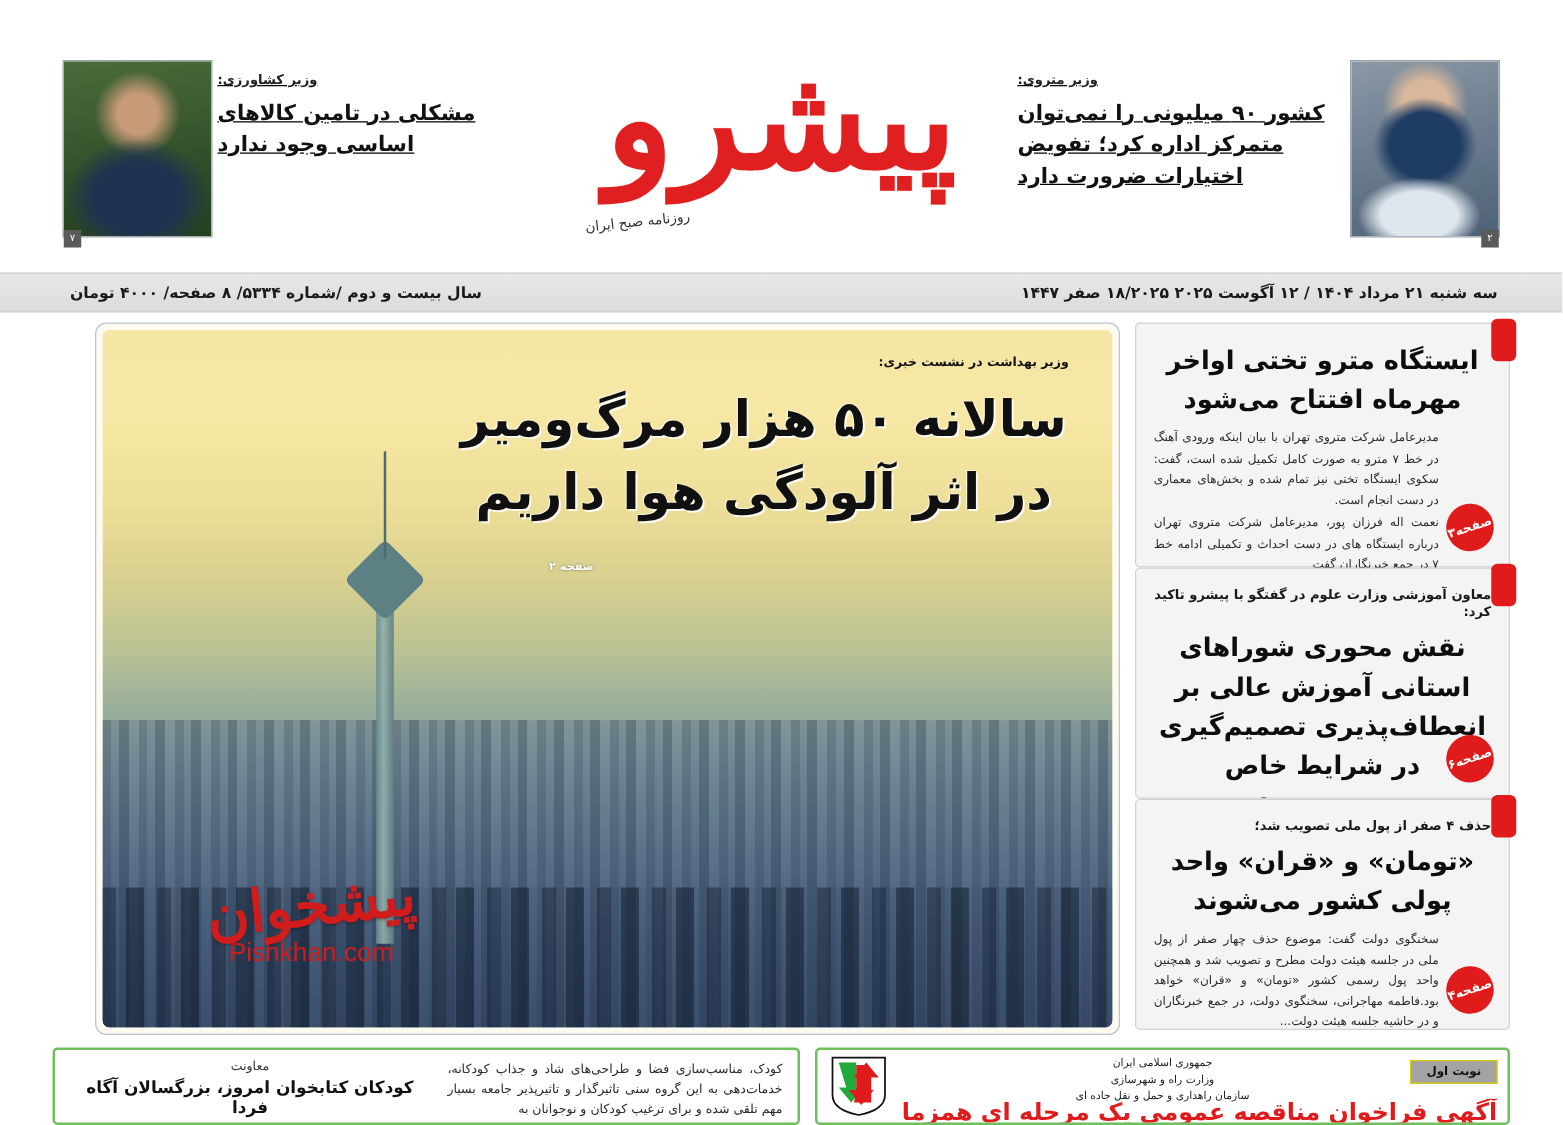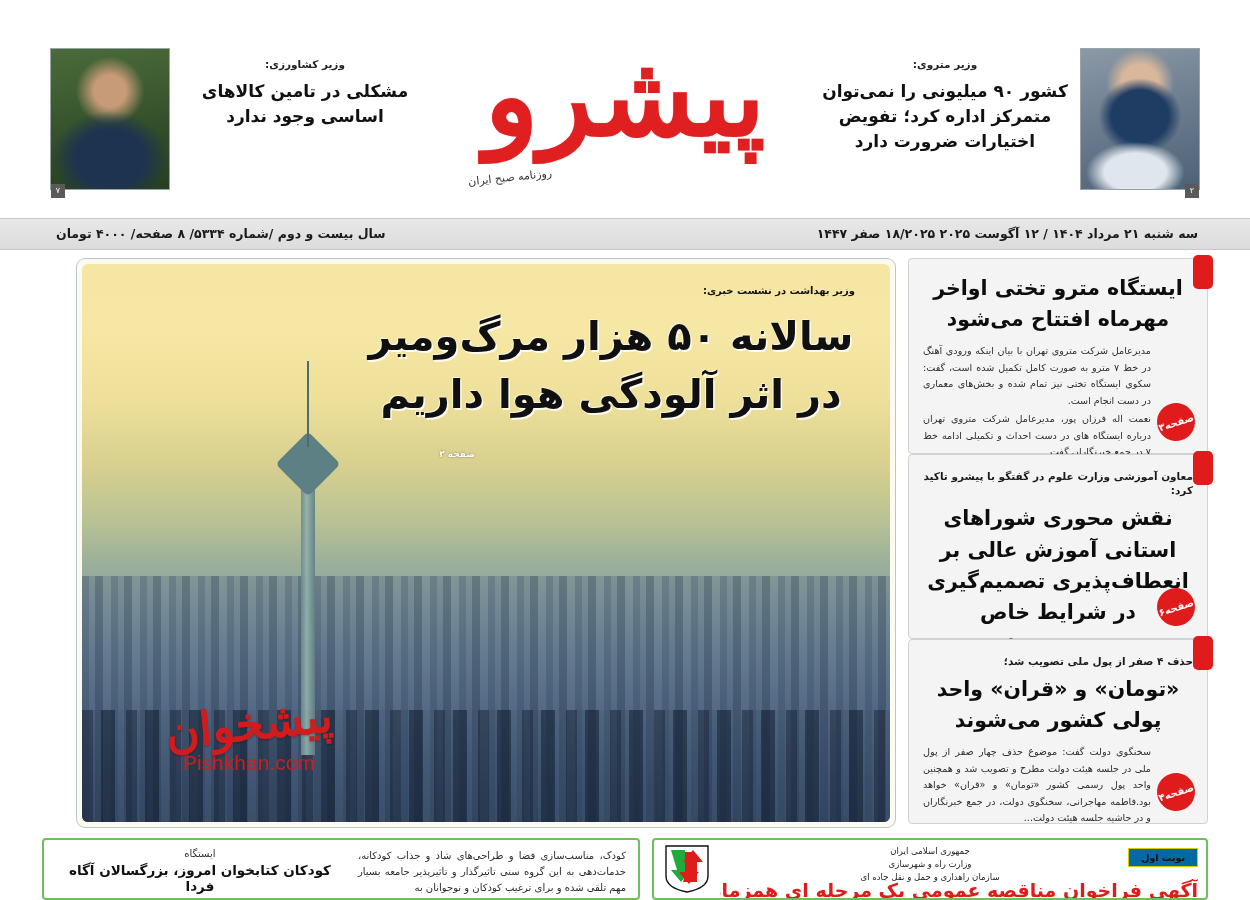--- a/index.html
+++ b/index.html
@@ -105,21 +105,22 @@
     line-height: 14px;
     text-align: center;
   }
   .teaser.left .photo-pagenum  { left: 9px; }
   .teaser.right .photo-pagenum { right: 9px; }
 
   .teaser-text {
     position: absolute;
     top: 10px;
     width: 262px;
-    text-align: center;
+    text-align: left;
+    text-decoration: underline;
   }
   .teaser.left  .teaser-text { right: 6px; }
   .teaser.right .teaser-text { left: 6px; }
 
   .teaser-kicker {
     font-size: 10.5px;
     color: #222;
     font-weight: 700;
     margin-bottom: 7px;
     line-height: 1.3;
@@ -444,21 +445,21 @@
     text-align: center;
     font-size: 8.6px;
     color: #1a1a1a;
     line-height: 1.5;
     white-space: nowrap;
   }
   .ad-badge {
     position: absolute;
     top: 8px;
     right: 8px;
-    background: #0369a1;
+    background: #a3a3a3;
     color: #111;
     font-size: 9.5px;
     font-weight: 700;
     padding: 3px 12px;
     border: 1px solid #d9c900;
   }
   .ad-logo {
     position: absolute;
     top: 4px;
     left: 8px;
@@ -589,21 +590,21 @@
         <path d="M4 2 h42 v30 q0 12 -21 16 Q4 44 4 32 Z" fill="#ffffff" stroke="#111" stroke-width="1.4"></path>
         <path d="M9 6 h14 v20 h6 l-10 12 l-10 -12 h6 Z" fill="#1faa3c"></path>
         <path d="M41 6 h-14 v20 h-6 l10 12 l10 -12 h-6 Z" fill="#e01b1b" transform="rotate(180 31 22)"></path>
         <path d="M27 40 l10 -12 h-6 V8 h-8 v20 h-6 Z" fill="#e01b1b"></path>
       </svg>
       <div class="ad-headline">آگهی فراخوان مناقصه عمومی یک مرحله ای همزمان با</div>
     </div>
 
     <div class="editorial">
       <div class="ed-left">
-        <div class="ed-label">ایستگاه</div>
+        <div class="ed-label">معاونت</div>
         <div class="ed-title">کودکان کتابخوان امروز، بزرگسالان آگاه فردا</div>
         <div class="ed-text">مسئول کتابخانه عمومی حضرت ولی‌عصر(عج) تهران و</div>
       </div>
       <div class="ed-right">کودک، مناسب‌سازی فضا و طراحی‌های شاد و جذاب کودکانه، خدمات‌دهی به این گروه سنی تاثیرگذار و تاثیرپذیر جامعه بسیار مهم تلقی شده و برای ترغیب کودکان و نوجوانان به</div>
     </div>
 
   </div>
 
 </div>
 

